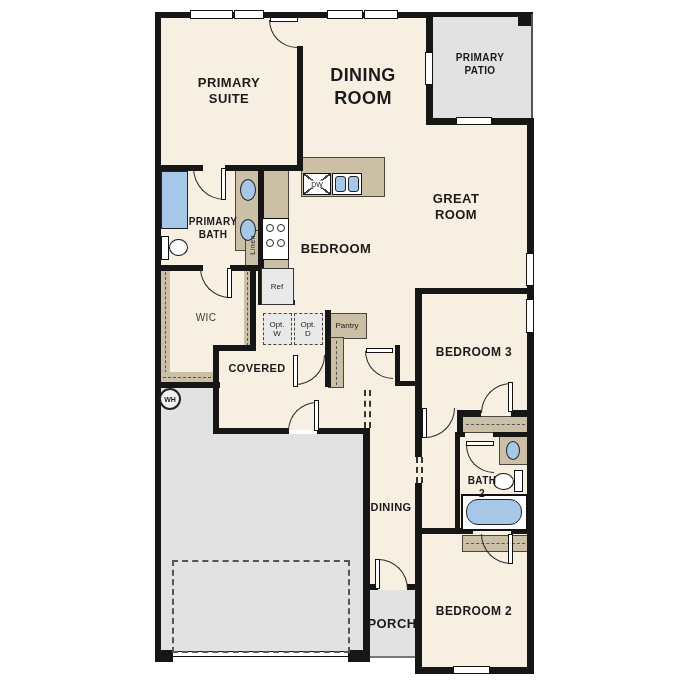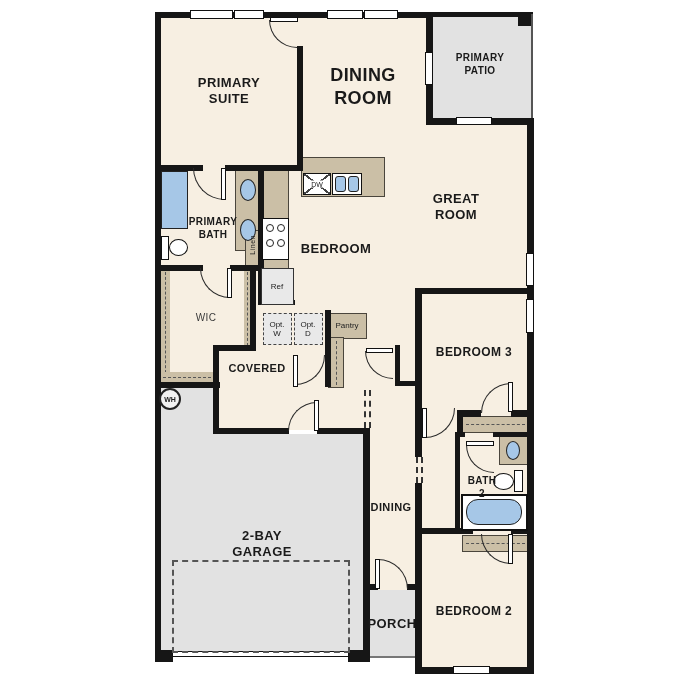--- a/index.html
+++ b/index.html
@@ -208,21 +208,19 @@
 ROOM</div>
   <div class="lbl" style="left:213px;top:228px;font-size:10px">PRIMARY
 BATH</div>
   <div class="lbl" style="left:336px;top:249px;font-size:13px">BEDROOM</div>
   <div class="lbl" style="left:206px;top:318px;font-size:10px;font-weight:500;color:#3a3a3a">WIC</div>
   <div class="lbl" style="left:257px;top:369px;font-size:11px">COVERED</div>
   <div class="lbl" style="left:474px;top:352px;font-size:12px">BEDROOM 3</div>
   <div class="lbl" style="left:482px;top:487px;font-size:10px">BATH
 2</div>
   <div class="lbl" style="left:391px;top:508px;font-size:11px">DINING</div>
-  <div class="lbl" style="left:262px;top:544px;font-size:13px">2-BAY
-GARAGE</div>
   <div class="lbl" style="left:392px;top:624px;font-size:13px">PORCH</div>
   <div class="lbl" style="left:474px;top:611px;font-size:12px">BEDROOM 2</div>
 
   <div class="sml" style="left:347px;top:326px">Pantry</div>
   <div class="vert" style="left:249px;top:235px">Linen</div>
 
 </div>
 
 </body></html>

